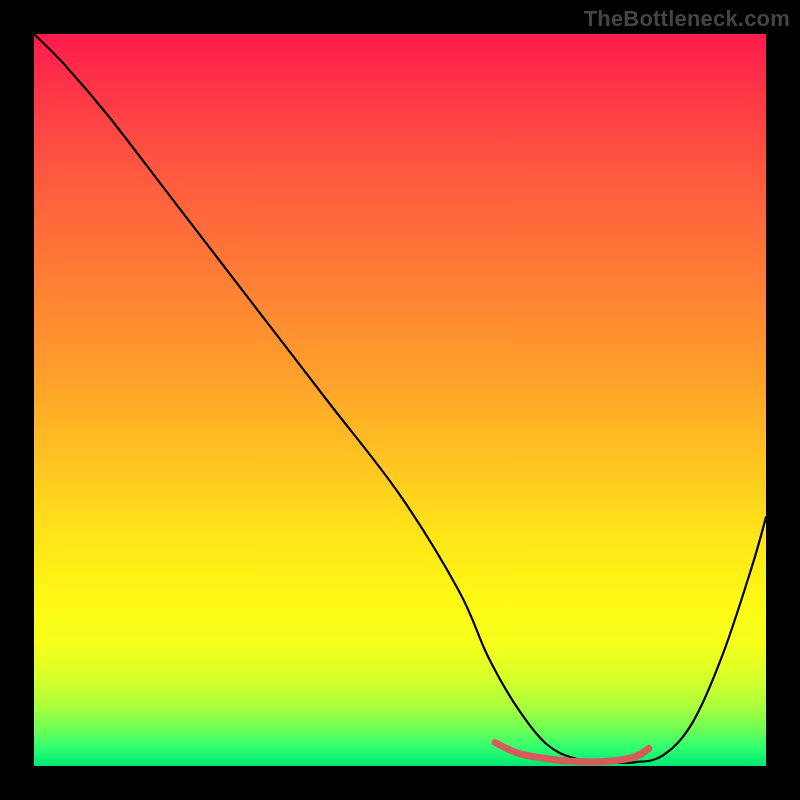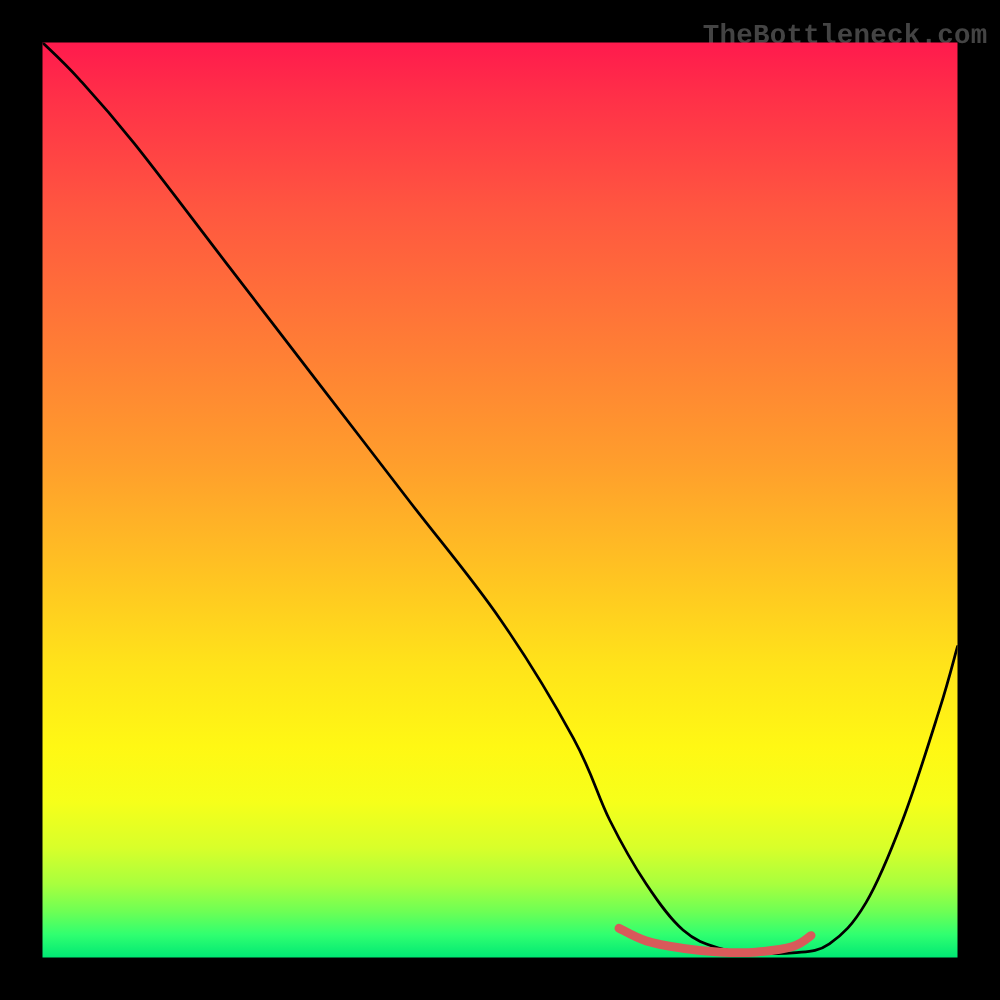--- a/index.html
+++ b/index.html
@@ -12,28 +12,27 @@
     font-family: Arial, Helvetica, sans-serif;
   }
   .frame {
     position: relative;
     width: 800px;
     height: 800px;
     background: #000;
   }
   .watermark {
     position: absolute;
-    top: 16px;
+    top: 6px;
     right: 10px;
     color: #444;
     font-size: 22px;
     font-weight: 600;
     letter-spacing: 0.2px;
     user-select: none;
-    font-family: Liberation Mono, monospace;
   }
   .plot {
     position: absolute;
     left: 34px;
     top: 34px;
     width: 732px;
     height: 732px;
   }
   .gradient {
     position: absolute;

